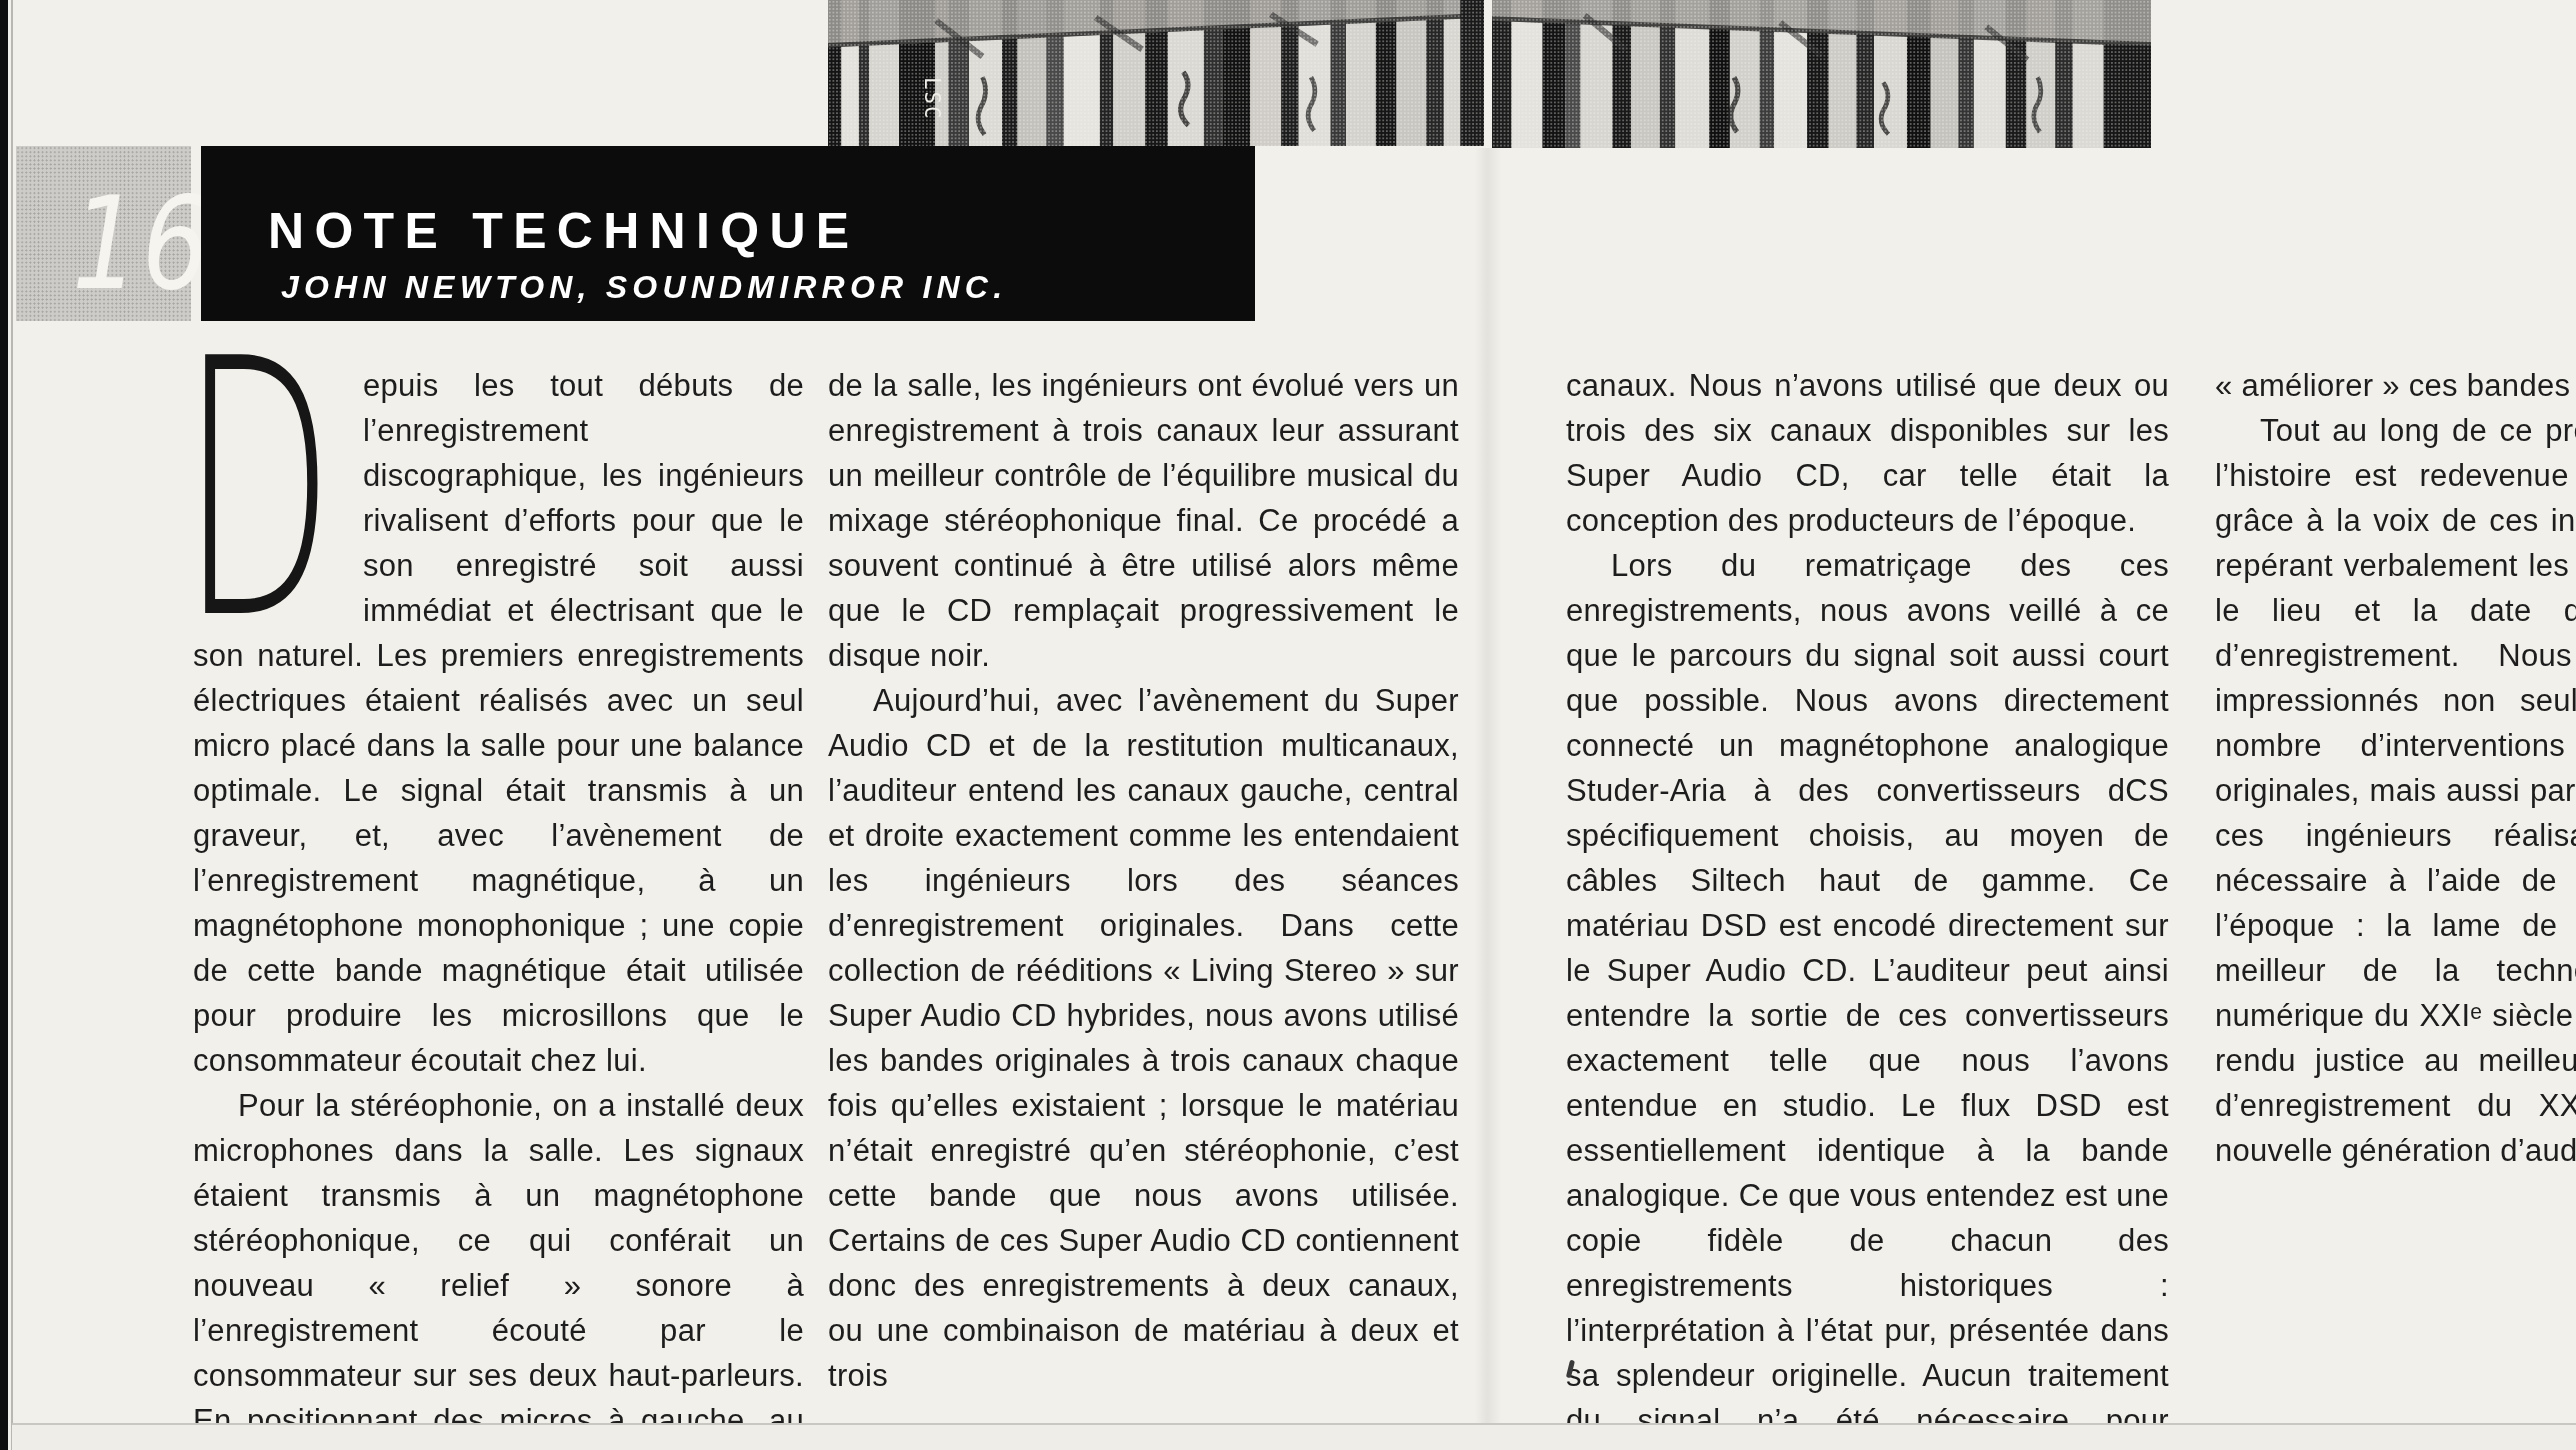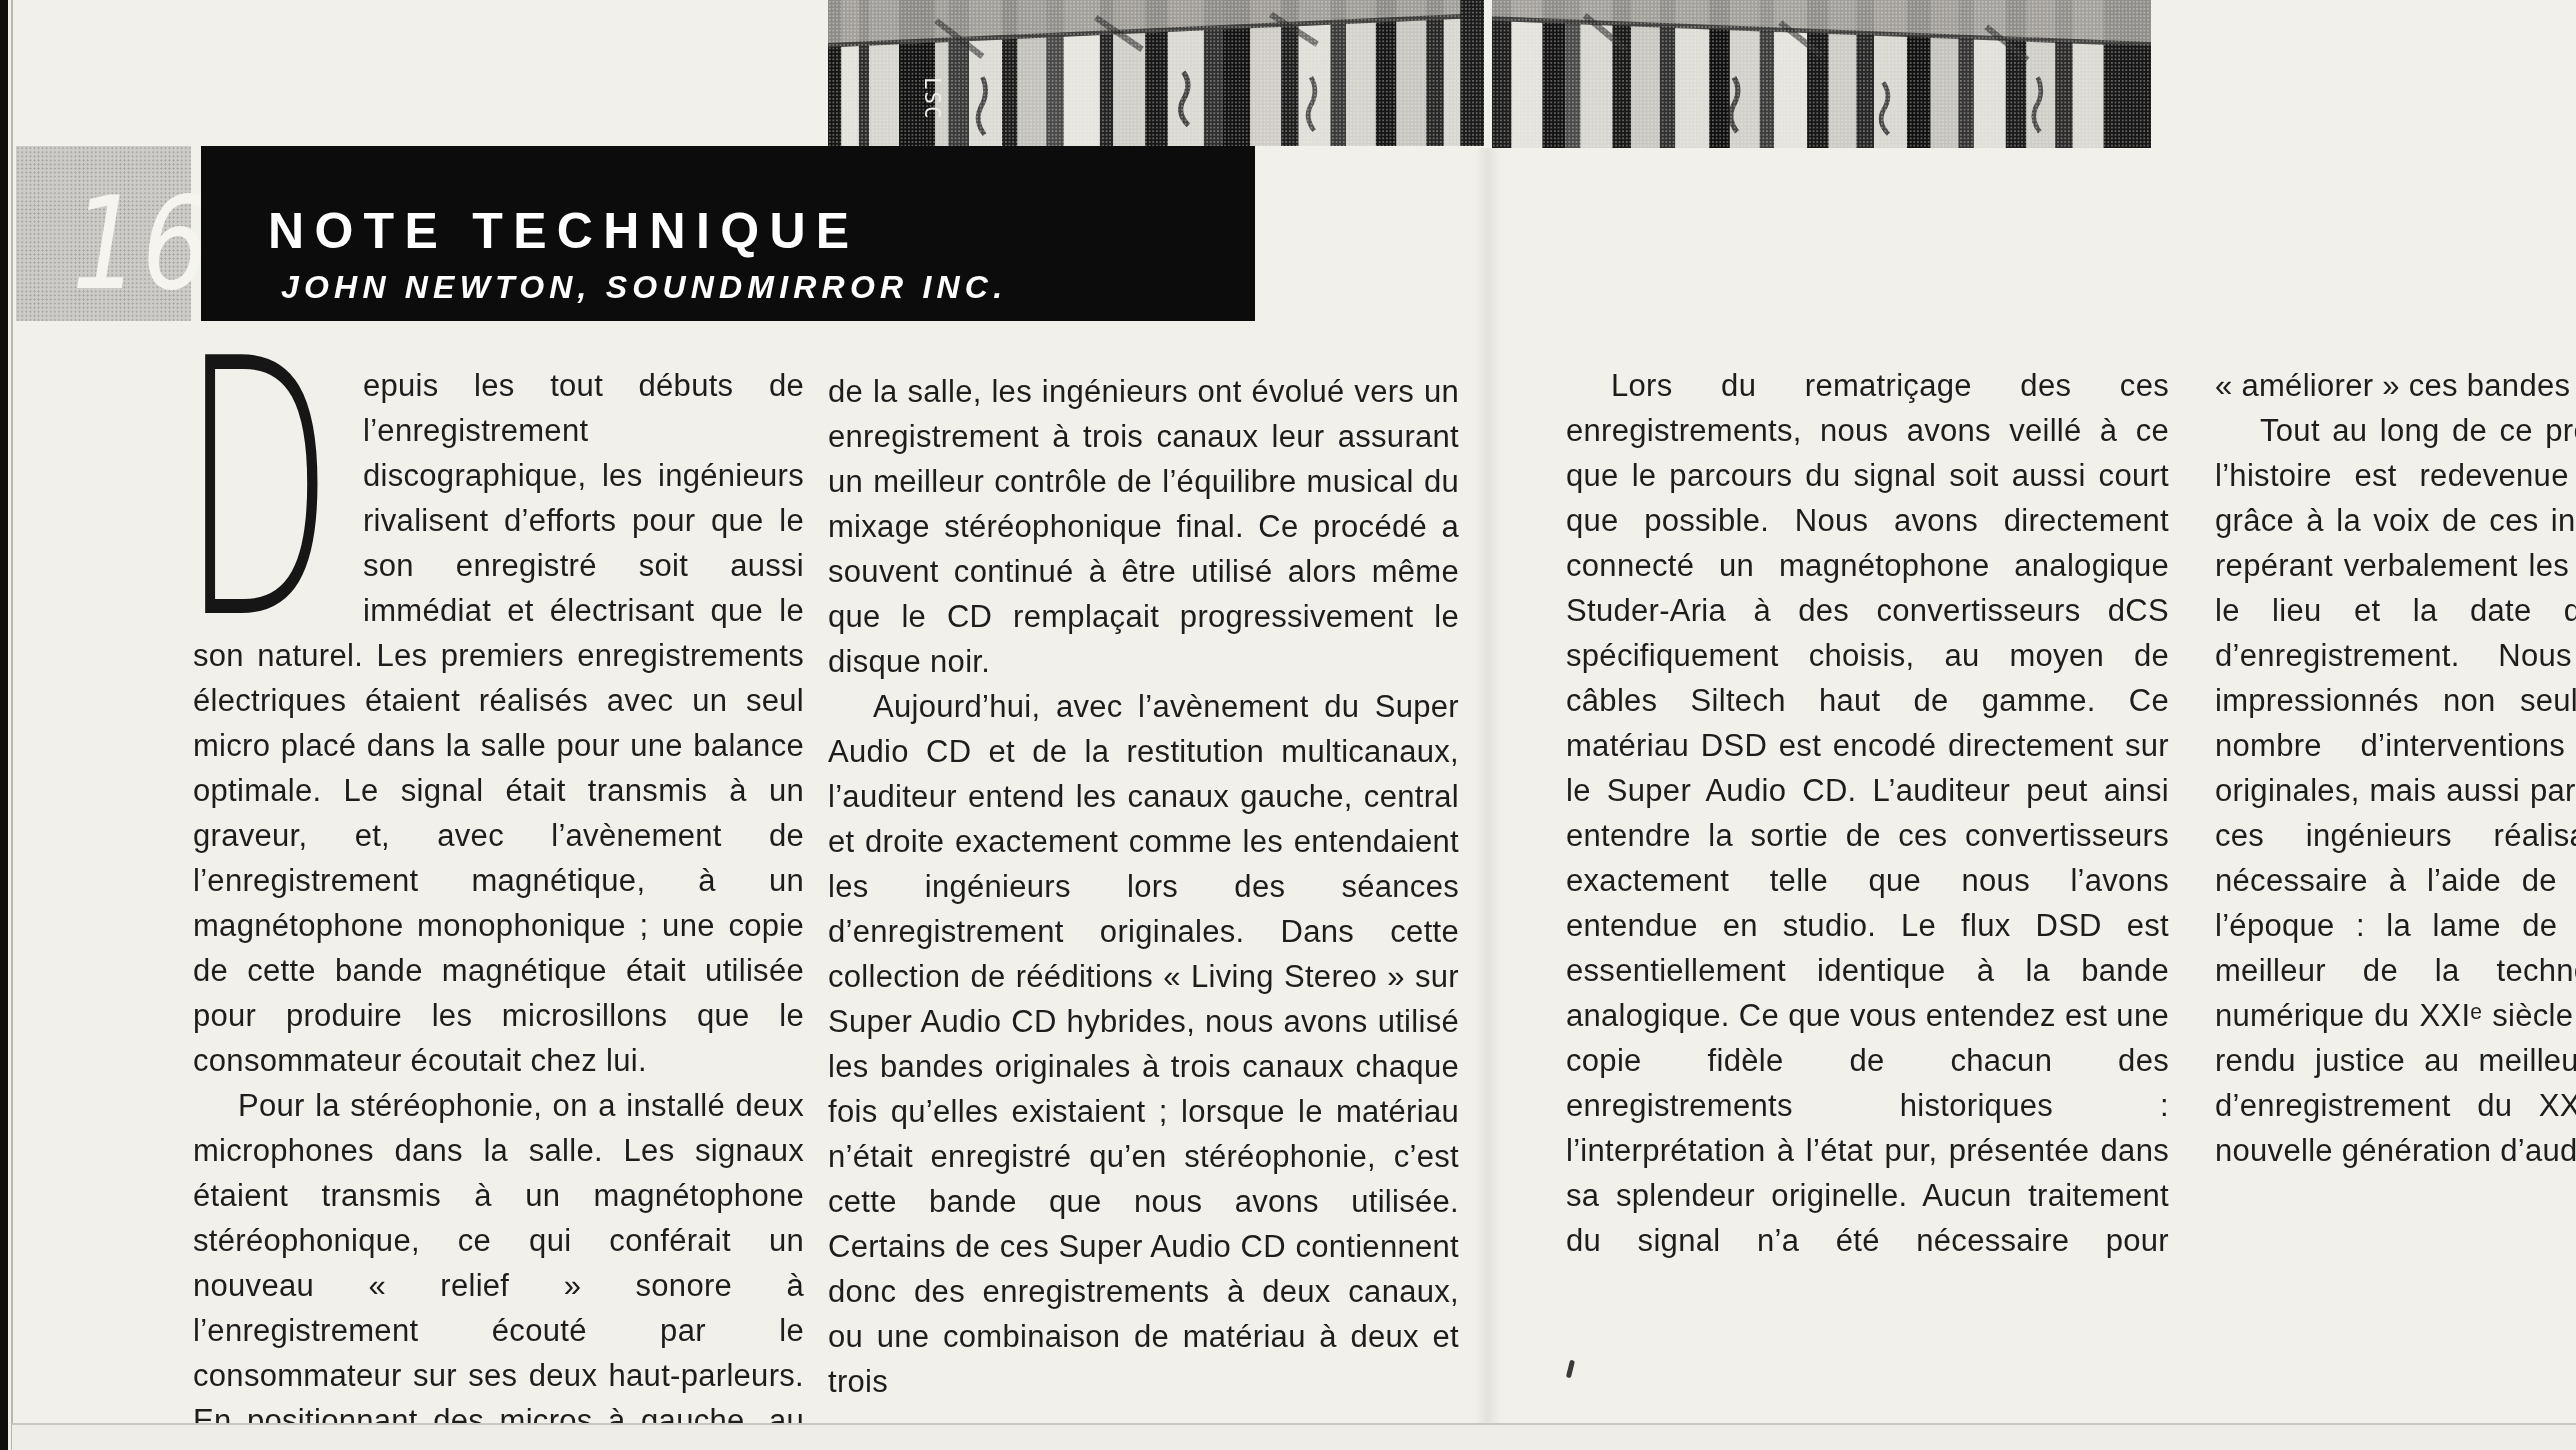--- a/index.html
+++ b/index.html
@@ -34,21 +34,21 @@
   .pagenum{position:absolute;font-style:italic;font-weight:200;color:#f5f4ef;
       font-family:"DejaVu Sans","Liberation Sans",sans-serif;font-size:129px;line-height:1;
       transform:scaleX(.82);transform-origin:left top;letter-spacing:3.1px;}
   .tab-left .pagenum{left:56px;top:33px;}
 
   
   .col{position:absolute;top:363px;text-align:justify;font-size:31px;line-height:45px;
        letter-spacing:0.3px;}
   .col p{margin:0;}
   .col1{left:193px;width:611px;}
-  .col2{left:828px;width:631px;margin-top:6px;}
+  .col2{left:828px;width:631px;}
   .col3{left:1566px;width:603px;}
   .col4{left:2215px;width:654px;}
   .indent{text-indent:45px;}
   .cont{text-align-last:justify;}
   .dc-spacer{float:left;width:170px;height:232px;}
 
   
   .dropcap{position:absolute;left:181px;top:313px;font-size:355px;line-height:1;
       font-weight:200;font-family:"DejaVu Sans","Liberation Sans",sans-serif;color:#161616;
       transform:scaleX(.56);transform-origin:left top;}
@@ -163,20 +163,21 @@
     <p><span class="dc-spacer"></span><span>epuis les tout débuts de l’enregistrement discographique, les ingénieurs rivalisent d’efforts pour que le son enregistré soit aussi immédiat et électrisant que le son naturel. Les premiers enregistrements électriques étaient réalisés avec un seul micro placé dans la salle pour une balance optimale. Le signal était transmis à un graveur, et, avec l’avènement de l’enregistrement magnétique, à un magnétophone monophonique ; une copie de cette bande magnétique était utilisée pour produire les microsillons que le consommateur écoutait chez lui.</span></p>
     <p class="indent cont">Pour la stéréophonie, on a installé deux microphones dans la salle. Les signaux étaient transmis à un magnétophone stéréophonique, ce qui conférait un nouveau « relief » sonore à l’enregistrement écouté par le consommateur sur ses deux haut-parleurs. En positionnant des micros à gauche, au milieu et à droite</p>
   </div>
 
   <div class="col col2">
     <p>de la salle, les ingénieurs ont évolué vers un enregistrement à trois canaux leur assurant un meilleur contrôle de l’équilibre musical du mixage stéréophonique final. Ce procédé a souvent continué à être utilisé alors même que le CD remplaçait progressivement le disque noir.</p>
     <p class="indent cont">Aujourd’hui, avec l’avènement du Super Audio CD et de la restitution multicanaux, l’auditeur entend les canaux gauche, central et droite exactement comme les entendaient les ingénieurs lors des séances d’enregistrement originales. Dans cette collection de rééditions « Living Stereo » sur Super Audio CD hybrides, nous avons utilisé les bandes originales à trois canaux chaque fois qu’elles existaient ; lorsque le matériau n’était enregistré qu’en stéréophonie, c’est cette bande que nous avons utilisée. Certains de ces Super Audio CD contiennent donc des enregistrements à deux canaux, ou une combinaison de matériau à deux et trois</p>
   </div>
 
   <div class="col col3">
+    <p>canaux. Nous n’avons utilisé que deux ou trois des six canaux disponibles sur les Super Audio CD, car telle était la conception des producteurs de l’époque.</p>
     <p class="indent cont">Lors du rematriçage des ces enregistrements, nous avons veillé à ce que le parcours du signal soit aussi court que possible. Nous avons directement connecté un magnétophone analogique Studer-Aria à des convertisseurs dCS spécifiquement choisis, au moyen de câbles Siltech haut de gamme. Ce matériau DSD est encodé directement sur le Super Audio CD. L’auditeur peut ainsi entendre la sortie de ces convertisseurs exactement telle que nous l’avons entendue en studio. Le flux DSD est essentiellement identique à la bande analogique. Ce que vous entendez est une copie fidèle de chacun des enregistrements historiques : l’interprétation à l’état pur, présentée dans sa splendeur originelle. Aucun traitement du signal n’a été nécessaire pour</p>
   </div>
 
   <div class="col col4">
     <p>« améliorer » ces bandes extraordinaires.</p>
     <p class="indent">Tout au long de ce projet enthousiasmant, l’histoire est redevenue vivante pour nous grâce à la voix de ces ingénieurs de légende repérant verbalement les bandes en indiquant le lieu et la date de chaque séance d’enregistrement. Nous avons été très impressionnés non seulement par le petit nombre d’interventions sur les bandes originales, mais aussi par le talent avec lequel ces ingénieurs réalisaient le montage nécessaire à l’aide de l’outil de pointe de l’époque : la lame de rasoir ! Utilisant le meilleur de la technologie de mixage numérique du XXIᵉ siècle, nous pensons avoir rendu justice au meilleur de la technologie d’enregistrement du XXᵉ siècle pour une nouvelle génération d’auditeurs.</p>
   </div>
 
   <div class="gutter-shade"></div>
   <div class="bottom-rule"></div>

